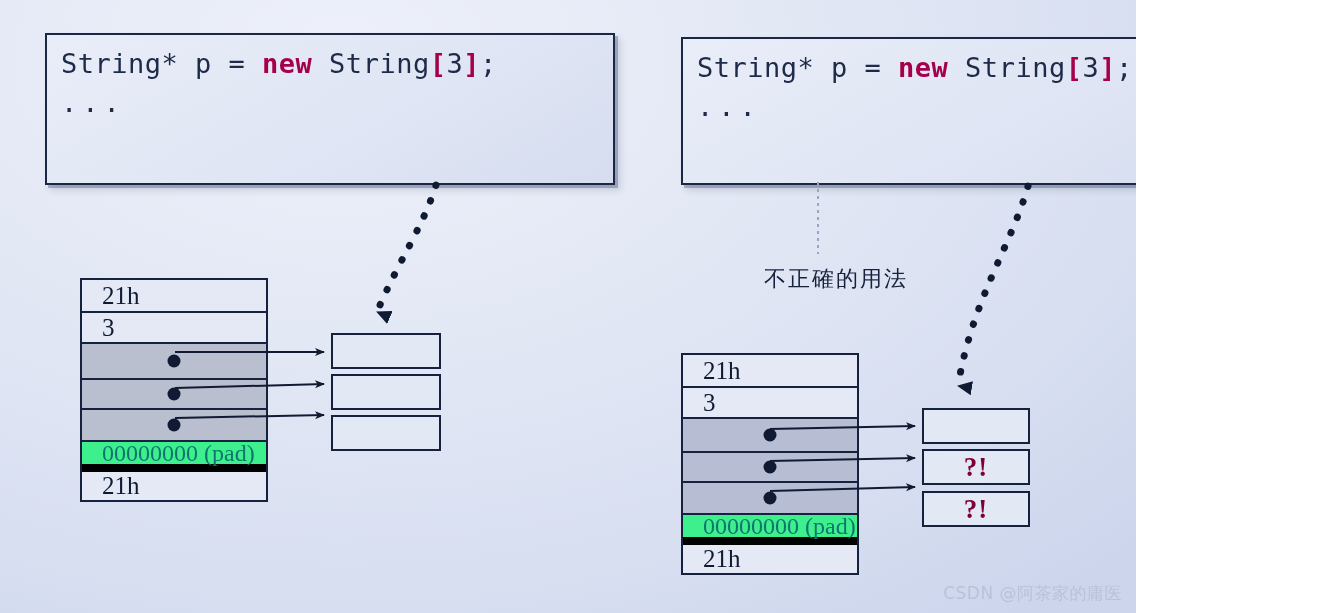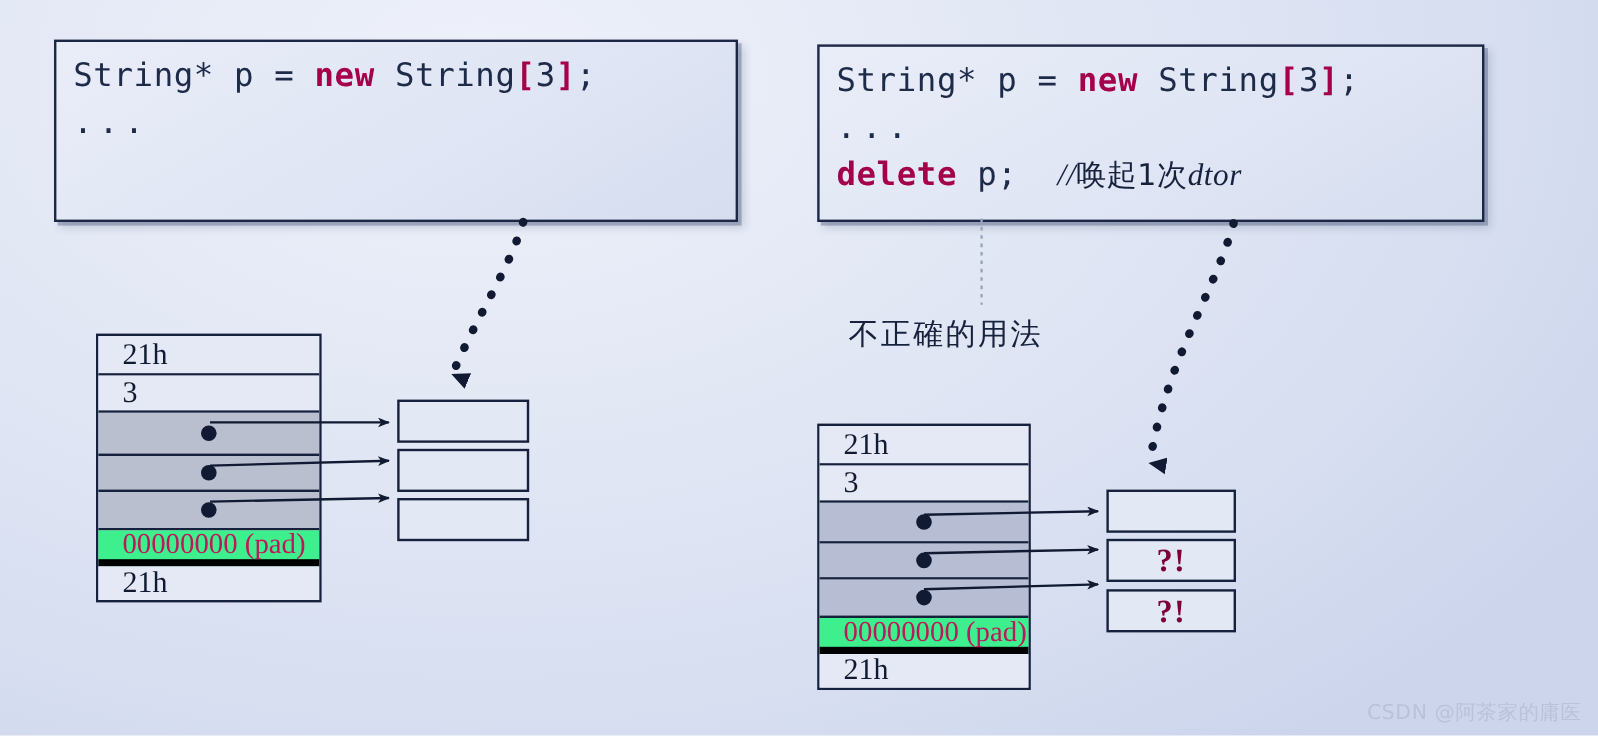--- a/index.html
+++ b/index.html
@@ -3,21 +3,21 @@
 <meta charset="utf-8">
 <title>new[] / delete[] memory layout slide</title>
 <style>
   html, body {
     margin: 0;
     padding: 0;
     background: #ffffff;
   }
   #slide {
     position: relative;
-    width: 1332px;
+    width: 1136px;
     height: 613px;
     overflow: hidden;
     background:
       radial-gradient(ellipse 1100px 700px at 30% 10%, #eef1fa 0%, #e3e8f5 40%, #d8dff1 75%, #ccd5ec 100%),
       linear-gradient(160deg, #eef1fa 0%, #dde4f3 55%, #cdd6ec 100%);
     font-family: "Liberation Serif", "DejaVu Serif", serif;
     -webkit-font-smoothing: antialiased;
   }
 
   
@@ -84,23 +84,23 @@
     align-items: center;
     justify-content: flex-start;
     padding-left: 20px;
   }
   .mem-row:last-child { border-bottom: none; }
   .mem-row.light { background: #e4e9f5; }
   .mem-row.ptr   { background: #b9bfcf; }
   .mem-row.ptr2  { background: #b7bdd2; }
   .mem-row.pad   {
     background: #3ef08d;
-    color: #be185d;
+    color: #0f766e;
     font-size: 24px;
-    border-bottom: 6px solid #000000;
+    border-bottom: 8px solid #000000;
   }
 
   
   .ptr-dot {
     position: absolute;
     width: 13px; height: 13px;
     border-radius: 50%;
     background: #101a32;
     left: 50%;
     top: 50%;
@@ -119,24 +119,24 @@
     color: #7c0035;
     font-weight: bold;
     font-size: 27px;
     font-family: "Liberation Serif", "DejaVu Serif", serif;
     letter-spacing: 1px;
   }
 
   
   .annotation {
     position: absolute;
-    text-align: center;
+    text-align: right;
     color: #16223d;
     font-family: "DejaVu Sans", "Liberation Sans", sans-serif;
-    font-size: 25px;
+    font-size: 22px;
     line-height: 42px;
     letter-spacing: 2px;
   }
 
   
   .watermark {
     position: absolute;
     right: 14px;
     bottom: 8px;
     color: #b9c2d8;
@@ -158,21 +158,20 @@
 <div id="slide">
 
   <div class="code-box" id="code-box-left">
     <div class="code-line"><span>String* p = </span><span class="kw">new</span><span> String</span><span class="brk">[</span><span>3</span><span class="brk">]</span><span>;</span></div>
     <div class="code-line dots">...</div>
   </div>
 
   <div class="code-box" id="code-box-right">
     <div class="code-line"><span>String* p = </span><span class="kw">new</span><span> String</span><span class="brk">[</span><span>3</span><span class="brk">]</span><span>;</span></div>
     <div class="code-line dots">...</div>
-    <div class="code-line"><span class="kw">delete</span><span> p;  </span><span class="cmt">//</span><span class="cmt cmt-cjk">唤起1次</span><span class="cmt">dtor</span></div>
   </div>
 
   <div class="annotation" id="annotation" style="left:668px; top:258px; width:240px;">
     <div>不正確的用法</div>
   </div>
 
   <div class="mem-block" id="mem-left" style="left:80px; top:278px; width:188px; height:224px;">
       <div class="mem-row light" style="height: 33px;">
         <span>21h</span>
       </div>

